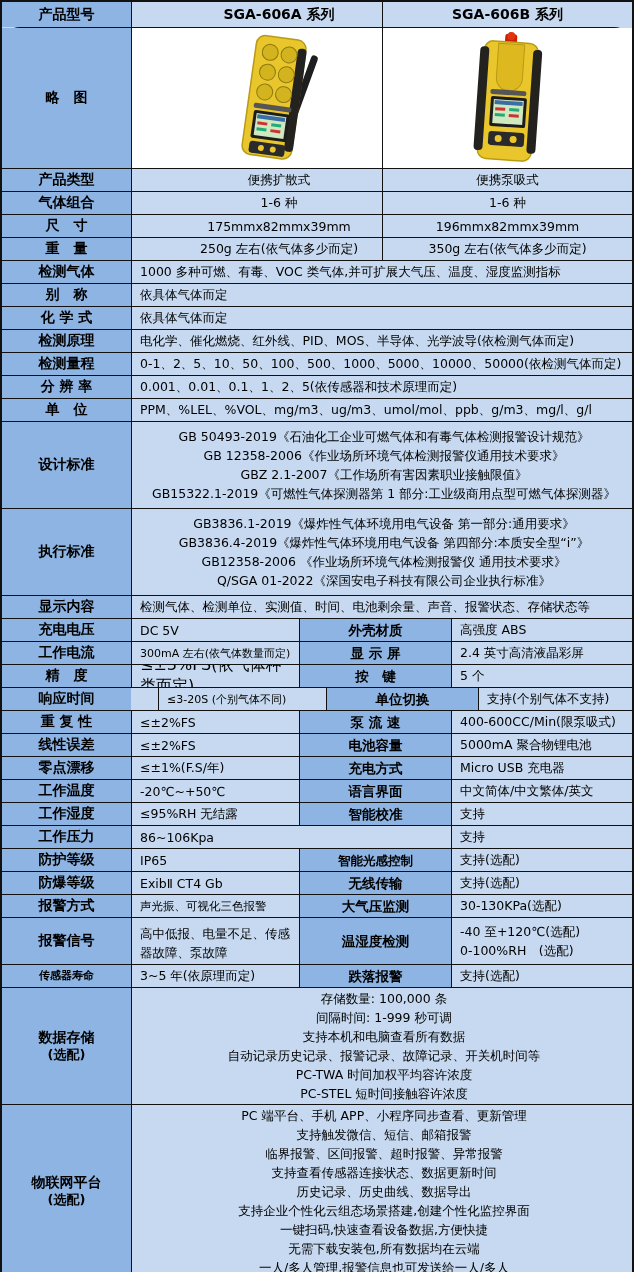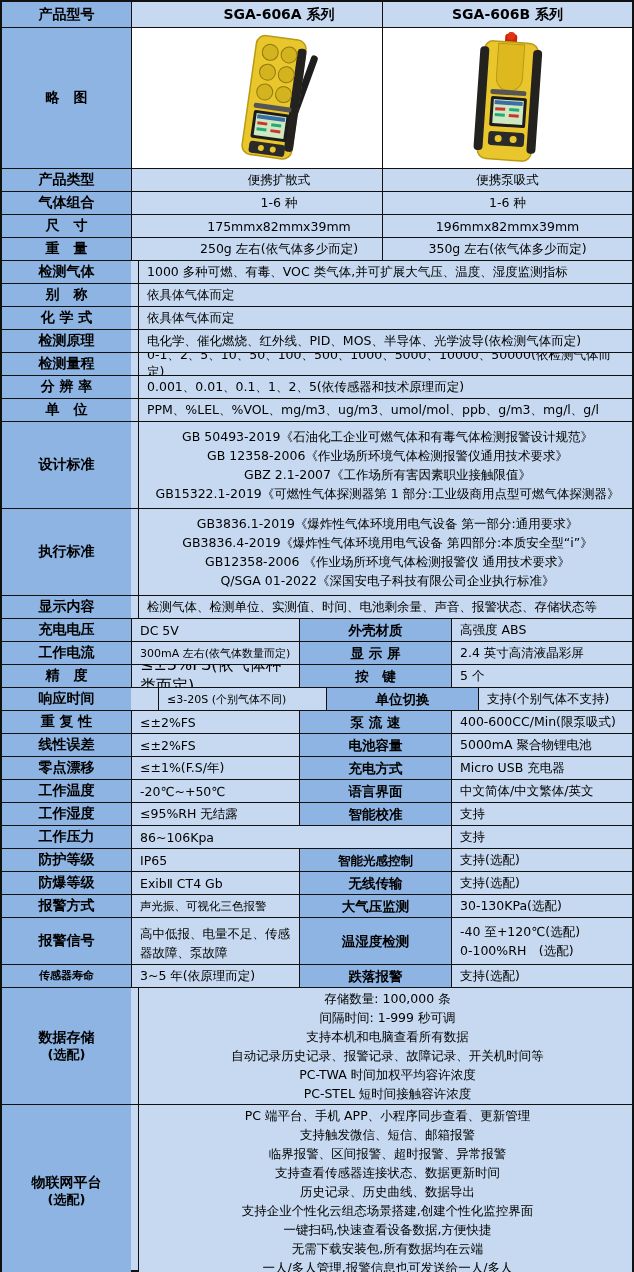--- a/index.html
+++ b/index.html
@@ -20,38 +20,38 @@
     justify-content:center;text-align:center;
     font-weight:bold;font-size:14px;line-height:1.25;
     flex-direction:column;
   }
   .lbl .sub{font-weight:bold;font-size:13px;}
   .val{background:#c6d9f0;font-size:12.5px;}
   .val.center{justify-content:center;text-align:center;}
   .val.left{padding-left:8px;padding-right:4px;}
   .w-a{width:251px;flex:0 0 251px;padding-left:44px;}
   .w-b{flex:1 1 auto;}
-  .w-full{flex:1 1 auto;margin-left:7px;}
+  .w-full{flex:1 1 auto;}
   .w-v1{width:168px;flex:0 0 168px;}
   .lbl2{
     width:152px;flex:0 0 152px;background:#8db4e2;
     justify-content:center;text-align:center;
     font-weight:bold;font-size:13.5px;line-height:1.2;
   }
   .w-v2{flex:1 1 auto;}
   .hdr{font-weight:bold;font-size:14px;}
   .multiline{flex-direction:column;align-items:center;justify-content:center;}
   .multiline div{line-height:19px;font-size:12.5px;white-space:nowrap;}
   .twoline{flex-direction:column;align-items:flex-start;justify-content:center;}
   .twoline div{line-height:19px;font-size:12.5px;}
   .wrap2{display:block;line-height:19px;padding-top:3px;}
   .imgcell{background:#fff;justify-content:center;}
   
   .h-hdr{height:25px;}
-  .h-img{height:140px;}
+  .h-img{height:140px;border-radius:18px;}
   .h-s{height:22px;}
   .h-std{height:86px;}
   .h-alarm{height:46px;}
   .h-store{height:116px;}
   .h-iot{height:172px;}
 </style>
 </head>
 <body>
 
 <div class="page">

